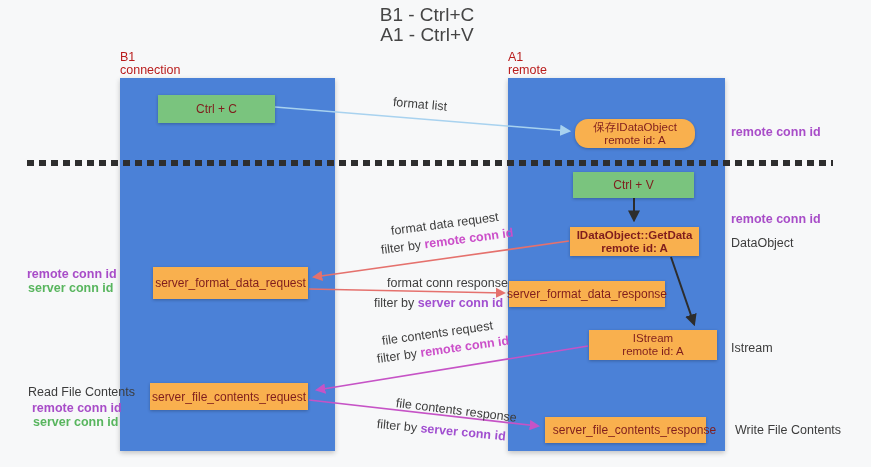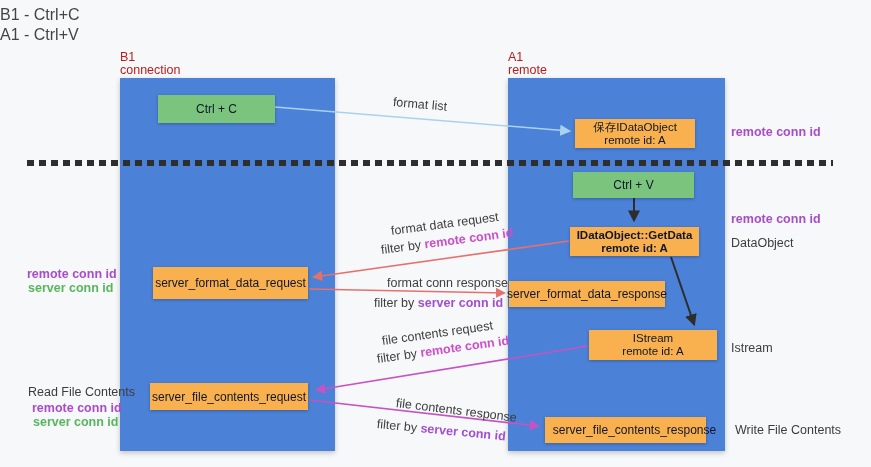--- a/index.html
+++ b/index.html
@@ -2,29 +2,29 @@
 <html><head>
 <meta charset="utf-8">
 <style>
   * { margin:0; padding:0; box-sizing:border-box; }
   body { background:#e8e8e8; font-family:"Liberation Sans", sans-serif; }
   .canvas {
     position:relative; width:871px; height:467px;
     background:#f7f8f9; overflow:hidden;
     font-family:"Liberation Sans", sans-serif;
   }
-  .title { position:absolute; left:0; top:5px; width:854px; 
-           font-size:16px; line-height:20px; color:#454545; }
+  .title { position:absolute; left:0; top:5px; width:854px; text-align:center;
+           font-size:19px; line-height:20px; color:#454545; }
   .lane-header { position:absolute; text-align:left; font-size:12.5px;
                  line-height:13px; color:#b91c1c; }
   .lane { position:absolute; background:#4b81d7; box-shadow:0 2px 5px rgba(0,0,0,.22); }
   .dashline { position:absolute; left:27px; top:160px; width:806px; height:6px;
               background:repeating-linear-gradient(90deg,#2e2e2e 0 7px,transparent 7px 12px); z-index:3; }
   svg.arrows { position:absolute; left:0; top:0; z-index:2; pointer-events:none; }
-  .box { position:absolute; z-index:4; color:#0f172a; display:flex; flex-direction:column;
+  .box { position:absolute; z-index:4; color:#7f1d1d; display:flex; flex-direction:column;
          align-items:center; justify-content:center; text-align:center;
          font-size:12px; box-shadow:0 1px 3px rgba(0,0,0,.25); }
   .box.green  { background:#7ac47e; }
   .box.orange { background:#f9b04e; }
   .box .l2 { font-size:11.5px; line-height:13px; }
   .edge-label { position:absolute; z-index:5; font-size:12.5px; color:#3e3e3e;
                 white-space:nowrap; transform-origin:left center; }
   .side-label { position:absolute; z-index:5; font-size:12.5px; white-space:nowrap; }
   .t-black  { color:#3c3c3c; }
   .t-purple { color:#a84cc8; font-weight:bold; }
@@ -77,21 +77,21 @@
     <line x1="309" y1="289" x2="504" y2="293" stroke="#e5716d" stroke-width="1.6" marker-end="url(#ah-red)"></line>
     <line x1="671" y1="257" x2="694" y2="324" stroke="#2d2d2d" stroke-width="2" marker-end="url(#ah-black)"></line>
     <line x1="588" y1="346" x2="317" y2="390" stroke="#c653c6" stroke-width="1.6" marker-end="url(#ah-magenta)"></line>
     <line x1="309" y1="400" x2="538" y2="426" stroke="#c653c6" stroke-width="1.6" marker-end="url(#ah-magenta)"></line>
   </svg>
 
   <div class="box green" style="left:158px; top:95px; width:117px; height:28px;">
     <div>Ctrl + C</div>
   </div>
 
-  <div class="box orange" style="left:575px; top:119px; width:120px; height:29px;">
+  <div class="box orange" style="left:575px; top:119px; width:120px; height:29px;border-radius:13px;">
     <div class="l2">保存IDataObject</div>
     <div class="l2">remote id: A</div>
   </div>
 
   <div class="box green" style="left:573px; top:172px; width:121px; height:26px;">
     <div>Ctrl + V</div>
   </div>
 
   <div class="box orange" style="left:570px; top:227px; width:129px; height:29px;font-weight:bold;">
     <div class="l2">IDataObject::GetData</div>

